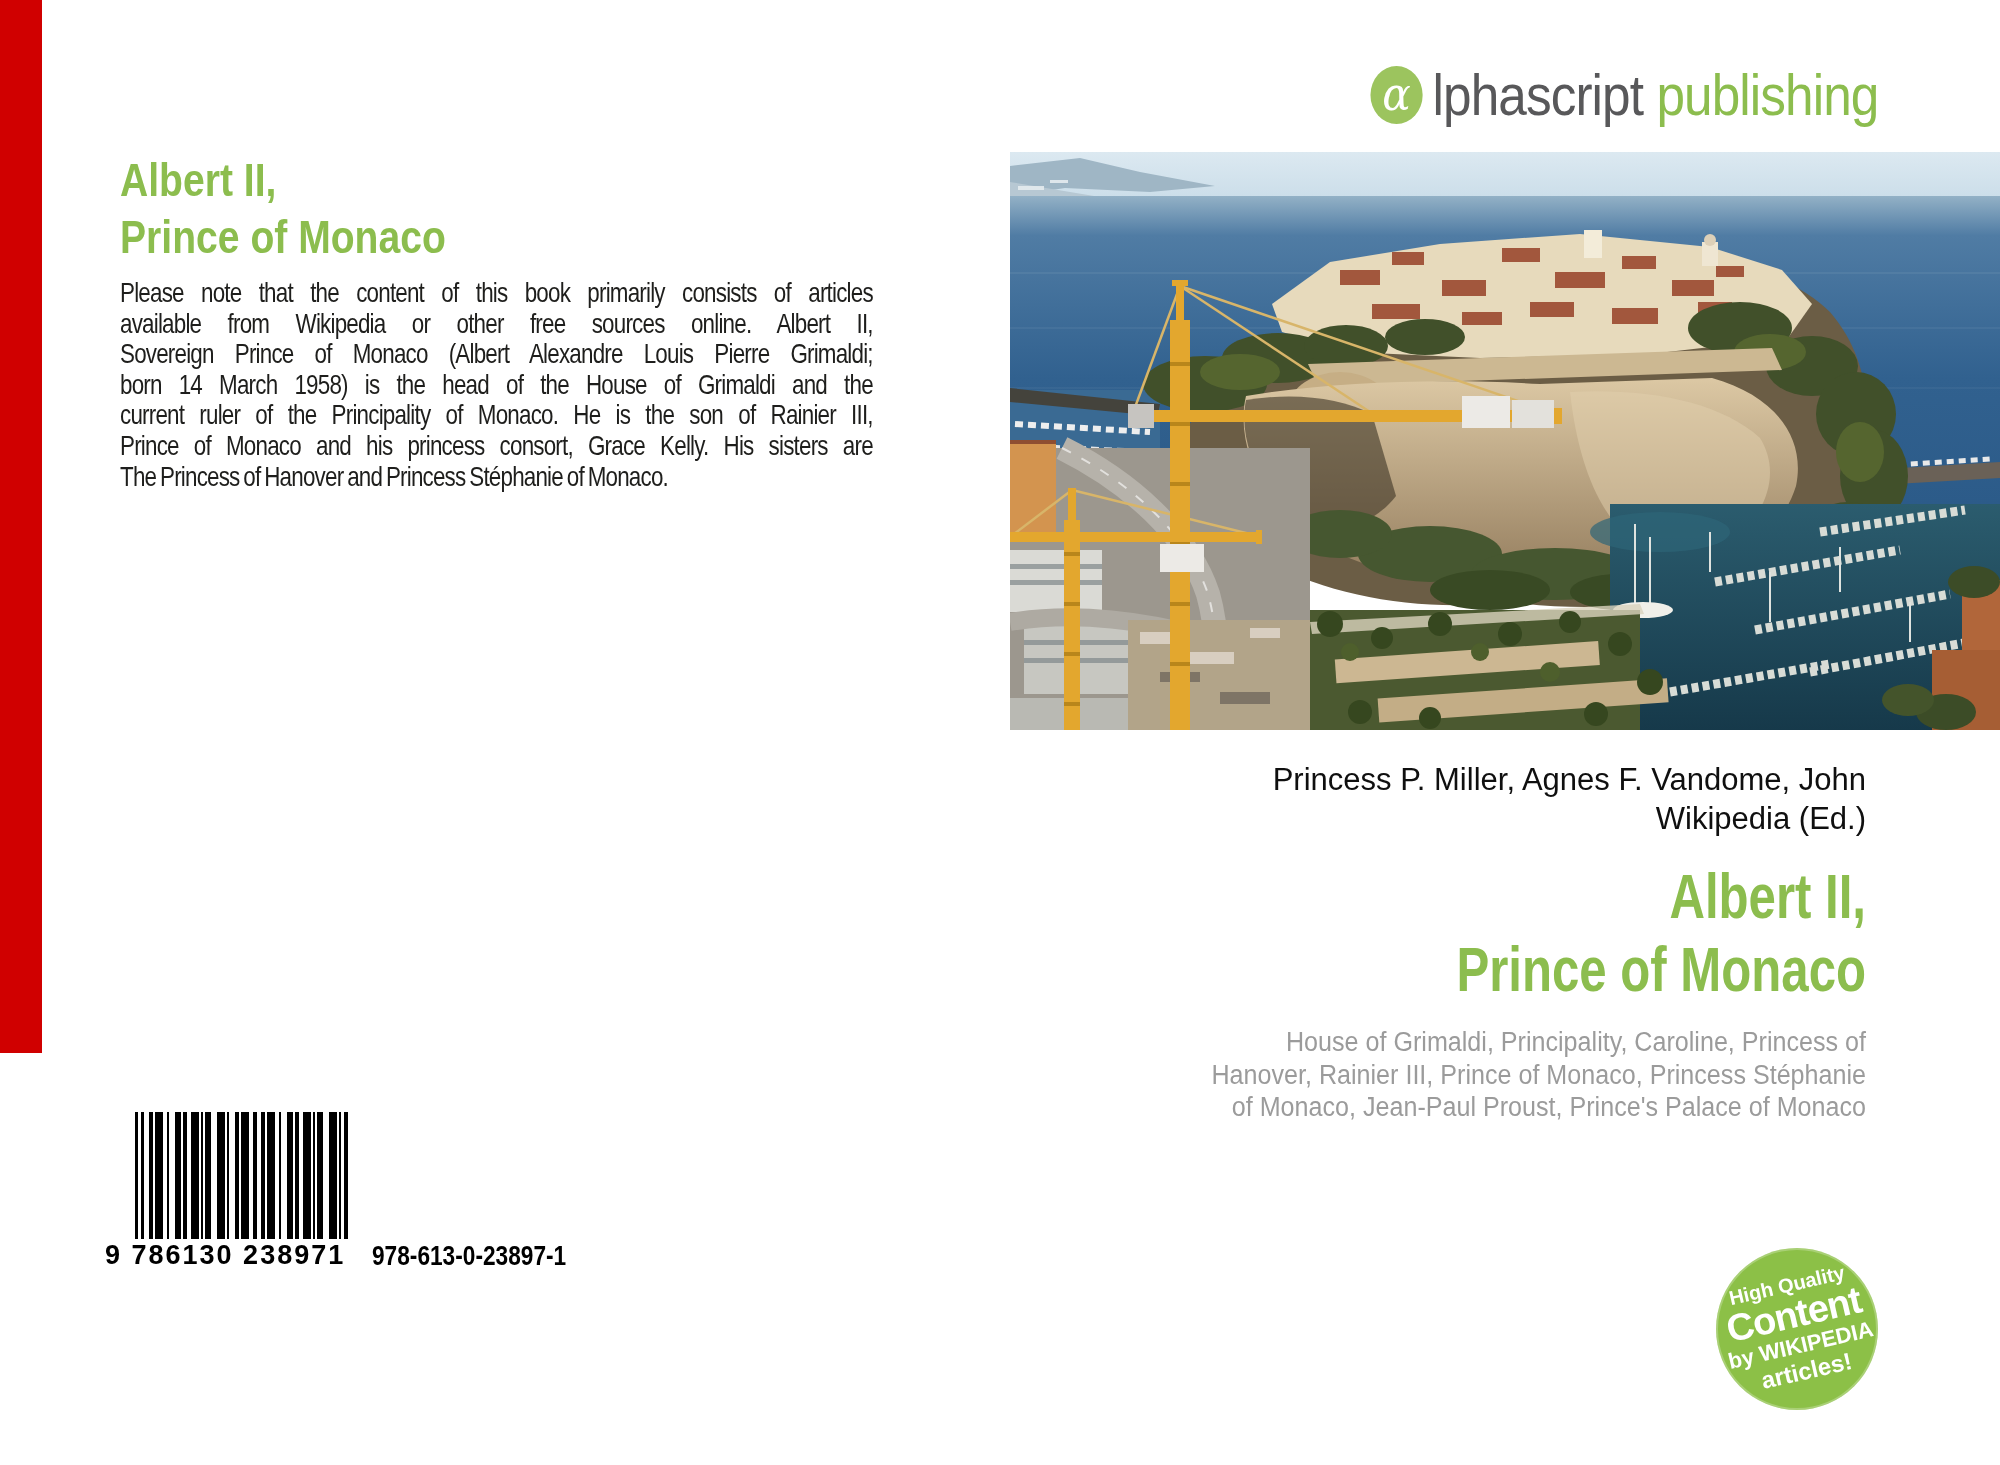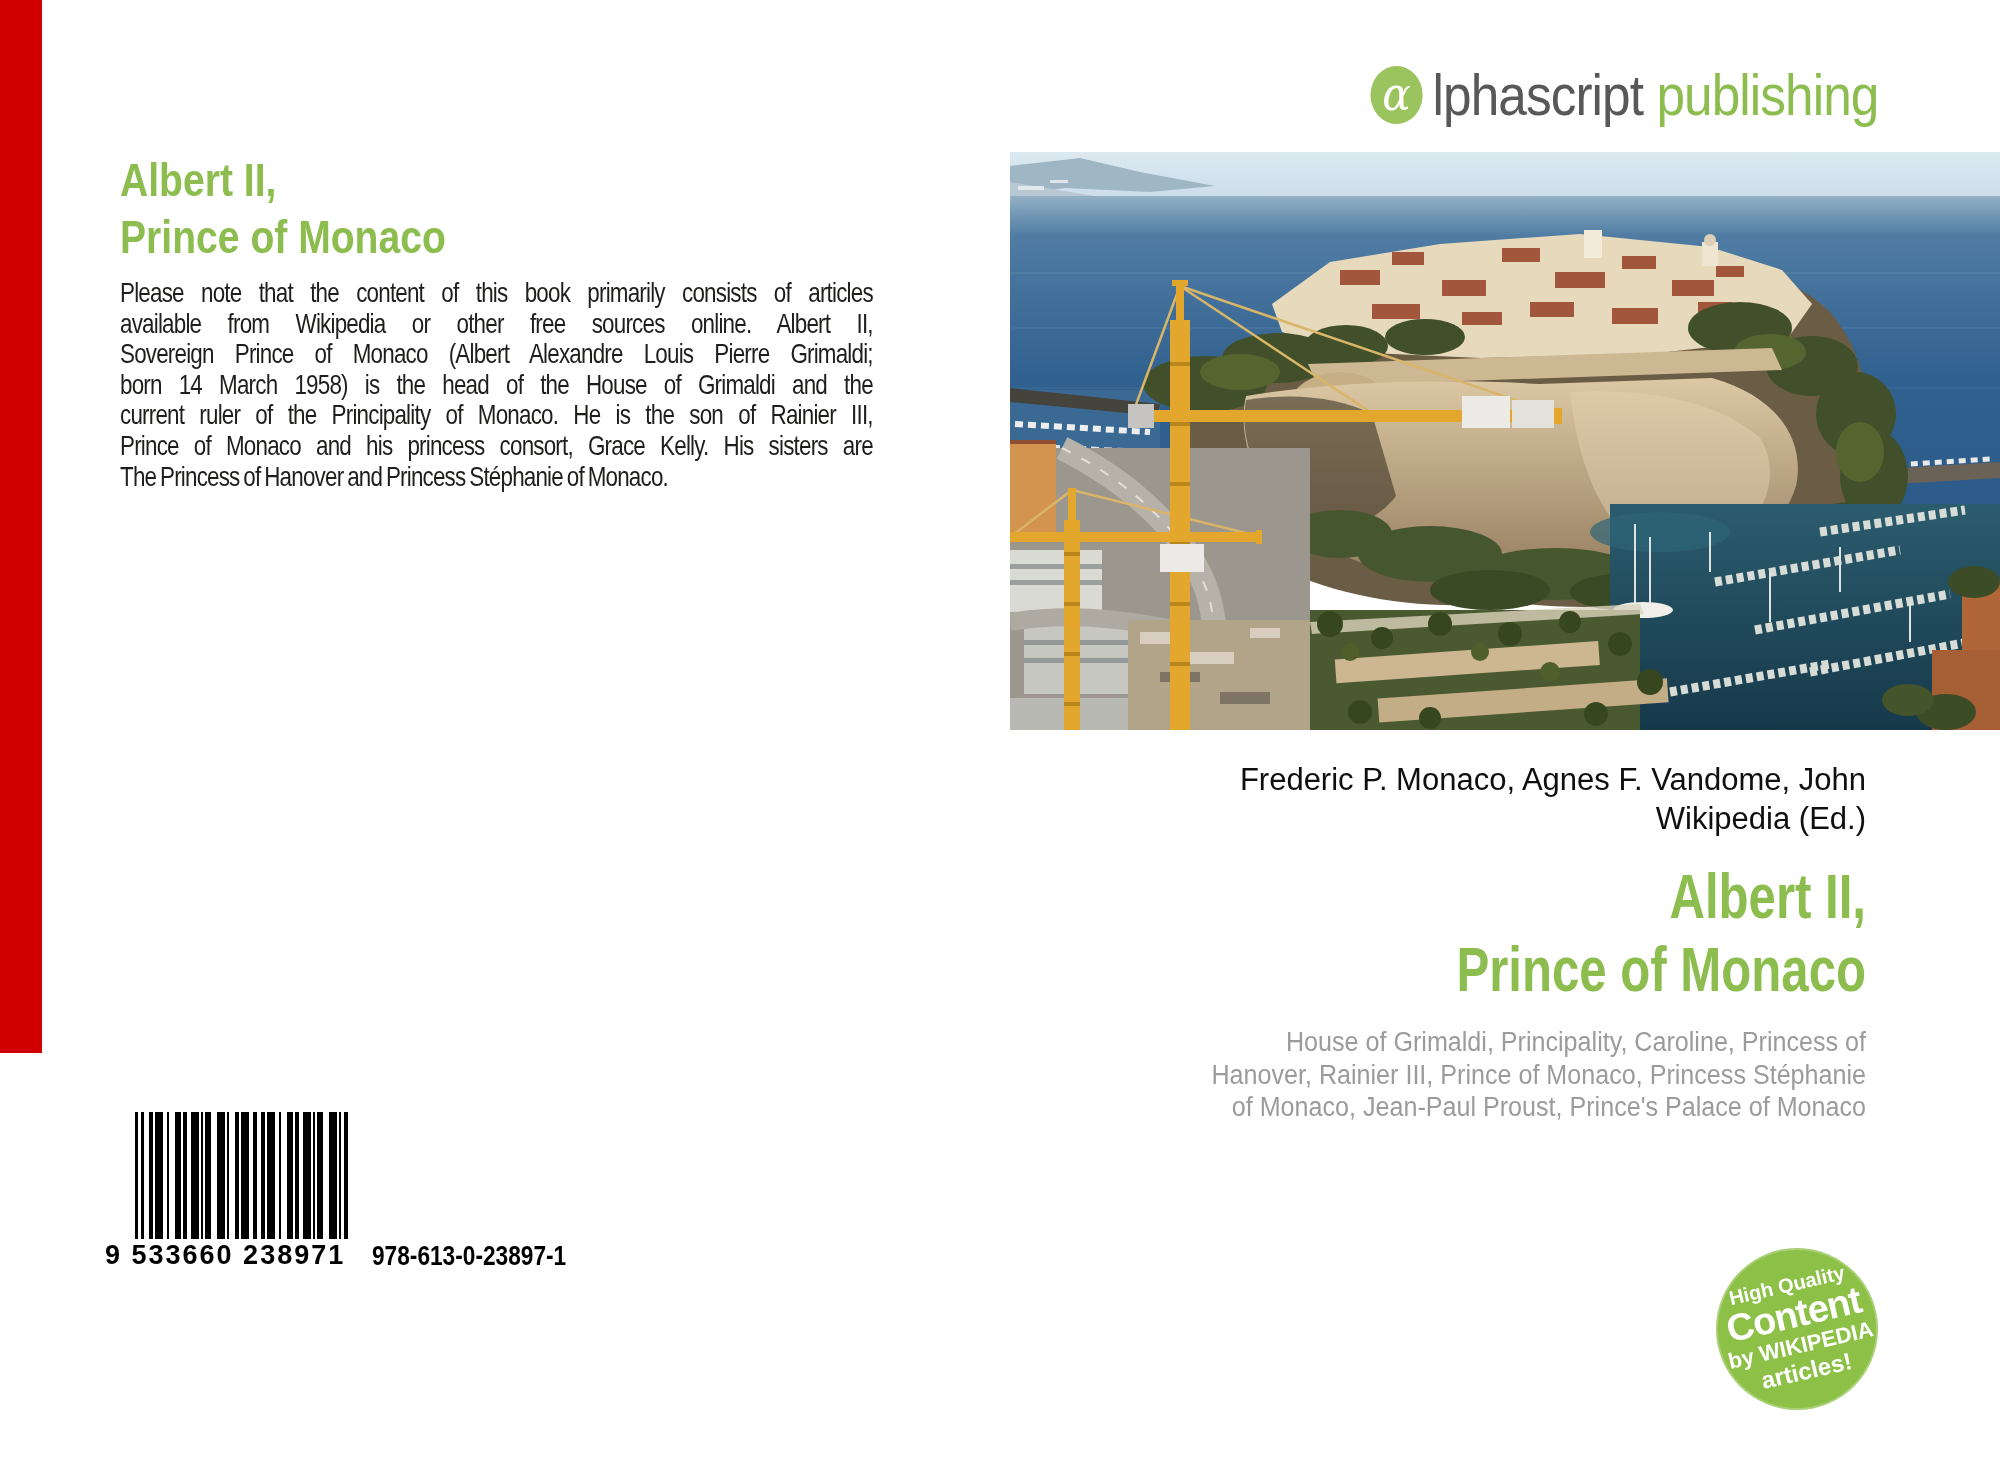--- a/index.html
+++ b/index.html
@@ -129,21 +129,21 @@
           <span style="width: 2px;"></span>
           <i style="width: 2px;"></i>
           <span style="width: 6px;"></span>
           <i style="width: 6px;"></i>
           <span style="width: 8px;"></span>
           <i style="width: 2px;"></i>
           <span style="width: 2px;"></span>
           <i style="width: 3px;"></i>
           <span style="width: 4px;"></span>
         </div>
-      <div class="bar-digits">9 533660 238971</div>
+      <div class="bar-digits">9 786130 238971</div>
       <div class="isbn">978-613-0-23897-1</div>
     </div>
   </section>
 
   <section>
 
     <div class="logo">
       <span class="logo-circle">
           <span class="alpha">α</span>
         </span>
@@ -363,21 +363,21 @@
               <rect x="54" y="550" width="16" height="4"></rect>
           </g>
           <rect x="452" y="244" width="48" height="32" fill="#eceae6"></rect>
           <rect x="502" y="248" width="42" height="28" fill="#e3e1dc"></rect>
           <rect x="118" y="252" width="26" height="24" fill="#c6c4c0"></rect>
           <rect x="150" y="392" width="44" height="28" fill="#eceae6"></rect>
         </g>
       </svg>
     </div>
 
-    <div class="authors"><span>Frederic P. Monaco, Agnes F. Vandome, John</span><br><span>Wikipedia (Ed.)</span></div>
+    <div class="authors"><span>Princess P. Miller, Agnes F. Vandome, John</span><br><span>Wikipedia (Ed.)</span></div>
 
     <h1 class="front-title"><span>Albert II,</span><br><span>Prince of Monaco</span></h1>
 
     <p class="subtitle"><span>House of Grimaldi, Principality, Caroline, Princess of</span><br><span>Hanover, Rainier III, Prince of Monaco, Princess Stéphanie</span><br><span>of Monaco, Jean-Paul Proust, Prince's Palace of Monaco</span></p>
 
     <div class="badge">
       <div class="badge-rot">
         <div class="badge-l1">High Quality</div>
         <div class="badge-l2">Content</div>
         <div class="badge-l3">by WIKIPEDIA</div>

